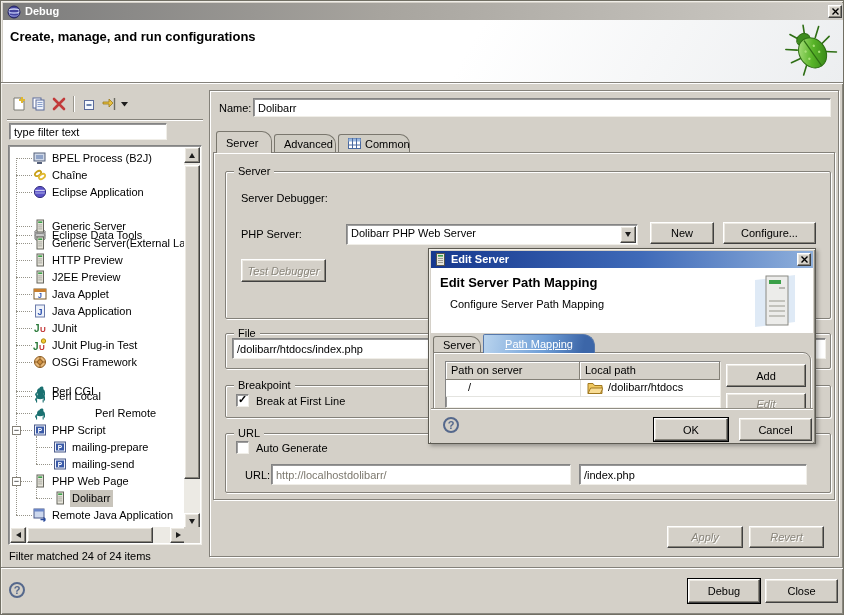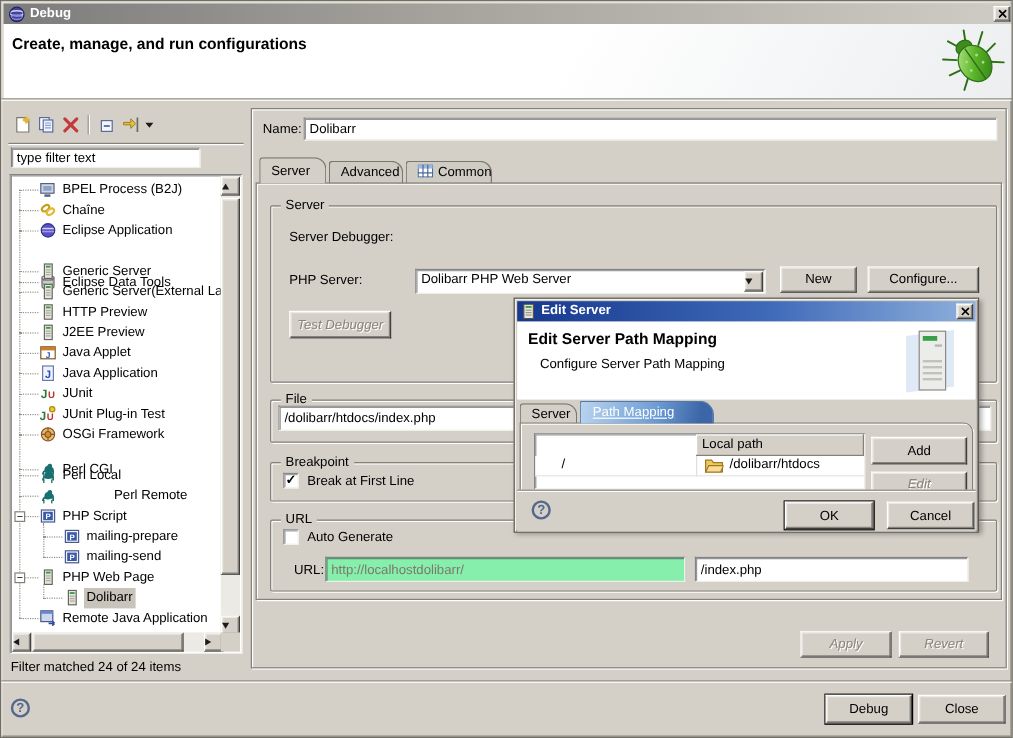--- a/index.html
+++ b/index.html
@@ -12,21 +12,21 @@
   .raised { background:#d4d0c8; border:1px solid; border-color:#ffffff #404040 #404040 #ffffff;
             box-shadow: inset -1px -1px 0 #86837a, inset 1px 1px 0 #ece9e2; }
   .btn { background:#d4d0c8; border:1px solid; border-color:#ffffff #404040 #404040 #ffffff;
          box-shadow: inset -1px -1px 0 #86837a, inset 1px 1px 0 #ece9e2;
          display:flex; align-items:center; justify-content:center; font-size:11px; cursor:default; }
   .btn.default { box-shadow: 0 0 0 1px #000, inset -1px -1px 0 #86837a, inset 1px 1px 0 #ece9e2; }
   .btn.disabled { color:#8a867c; text-shadow:1px 1px 0 #ffffff;font-style:italic; }
   .sunken { background:#fff; border:1px solid; border-color:#848484 #f0eee8 #f0eee8 #848484;
             box-shadow: inset 1px 1px 0 rgba(64,64,64,.55); }
   .inp { font-family:"Liberation Sans",sans-serif; font-size:11px; padding:1px 4px; outline:none; }
-  .inp.disabled { background:#86efac; color:#7c786e; }
+  .inp.disabled { background:#ffffff; color:#7c786e; }
   .groove { border-top:1px solid #84817a; border-bottom:1px solid #ffffff; height:0; }
   .groupbox { border:1px solid #84817a; border-radius:2px;
               box-shadow: inset 1px 1px 0 #fff, 1px 1px 0 #fff; }
   .grouplabel { position:absolute; background:#d4d0c8; padding:0 4px; line-height:12px; }
   .etched { border:1px solid #84817a; box-shadow: inset 1px 1px 0 #fff, 1px 1px 0 #fff; }
   .titlebar-main { background:linear-gradient(90deg,#7c7c7c,#a7a49e 45%,#cfccc6); }
   .titlebar-dlg  { background:linear-gradient(90deg,#16388e,#3f6ab8 55%,#8fb0dc); }
   .titletext { color:#fff; font-weight:bold; font-size:11px; }
   .mtab { position:absolute; background:#d4d0c8; border:1px solid #7a776e; border-bottom:none;
           border-radius:3px 10px 0 0; display:flex; align-items:center; padding:0 9px; gap:4px; }
@@ -38,21 +38,21 @@
         border-color:#848484 #f0eee8 #f0eee8 #848484; box-shadow: inset 1px 1px 0 rgba(64,64,64,.5); }
   .cb.checked::after { content:"✓"; position:absolute; left:1px; top:-2px; font-size:11px; font-weight:bold; color:#000; }
   .combo { position:absolute; background:#fff; border:1px solid; border-color:#848484 #f0eee8 #f0eee8 #848484;
            box-shadow: inset 1px 1px 0 rgba(64,64,64,.5); }
   .combo .ctext { position:absolute; left:4px; top:2px; white-space:nowrap; }
   .combo .cdd { position:absolute; right:1px; top:1px; bottom:1px; width:16px; }
   .tri-d { width:0; height:0; border-left:3.5px solid transparent; border-right:3.5px solid transparent; border-top:5px solid #1c1c1c; }
   .tri-u { width:0; height:0; border-left:3.5px solid transparent; border-right:3.5px solid transparent; border-bottom:5px solid #1c1c1c; }
   .tri-l { width:0; height:0; border-top:3.5px solid transparent; border-bottom:3.5px solid transparent; border-right:5px solid #1c1c1c; }
   .tri-r { width:0; height:0; border-top:3.5px solid transparent; border-bottom:3.5px solid transparent; border-left:5px solid #1c1c1c; }
-  .ctr { display:flex; align-items:center; }
+  .ctr { display:flex; align-items:center; justify-content:center; }
   .tbtn { width:20px; height:20px; display:flex; align-items:center; justify-content:center; }
   .tsep { width:1px; height:16px; border-left:1px solid #9a978e; border-right:1px solid #fff; margin:0 4px; }
   .tree-row { position:absolute; left:0; height:17px; width:100%; line-height:17px; white-space:nowrap; }
   .tree-label { position:absolute; top:0; padding:0 2px; }
   .tree-label.sel { background:#c8c4bb; }
   .tree-icon { position:absolute; top:1px; width:14px; height:14px; }
   .stub { position:absolute; border-top:1px dotted #969389; }
   .vguide { position:absolute; border-left:1px dotted #969389; width:0; }
   .expander { position:absolute; width:9px; height:9px; background:#fff; border:1px solid #848077;
               font-size:9px; line-height:7px; text-align:center; }
@@ -509,20 +509,21 @@
 
     <div class="mtab inactive" style="left:4px;top:87px;width:48px;height:17px;background:#d4d0c8;">
       <span>Server</span>
     </div>
     <div class="abs dtab-active ctr" style="left:54px;top:85px;width:112px;height:19px;z-index:3;padding:0 10px;">
       <span>Path Mapping</span>
     </div>
     <div class="abs etched" style="left:4px;top:103px;width:378px;height:58px;border-radius:0 8px 0 0;"></div>
 
     <div class="abs sunken" style="left:16px;top:112px;width:276px;height:47px;background:#fff;">
+      <div class="hcell" style="left:0;width:134px;">Path on server</div>
       <div class="hcell" style="left:134px;width:140px;">Local path</div>
       <div class="abs" id="mapping-rows" style="left:0;top:18px;width:274px;">
           <div style="position: relative; height: 17px; background: rgb(255, 255, 255); border-bottom: 1px solid rgb(228, 228, 224);">
             <span style="position: absolute; left: 22px; top: 1px;">/</span>
             <span style="position: absolute; left: 134px; top: 0px; height: 17px; border-left: 1px solid rgb(224, 224, 220);"></span>
             <span style="position: absolute; left: 141px; top: 1px;"><svg width="16" height="13">
                 <path d="M1 2.5h5l1.5 2H15v8H1z" fill="#f0c860" stroke="#a07820"></path>
                 <path d="M1 12.5l2.6-5.5H16l-2.6 5.5z" fill="#f8dc94" stroke="#a07820"></path>
               </svg></span>
             <span style="position: absolute; left: 162px; top: 1px;">/dolibarr/htdocs</span>

